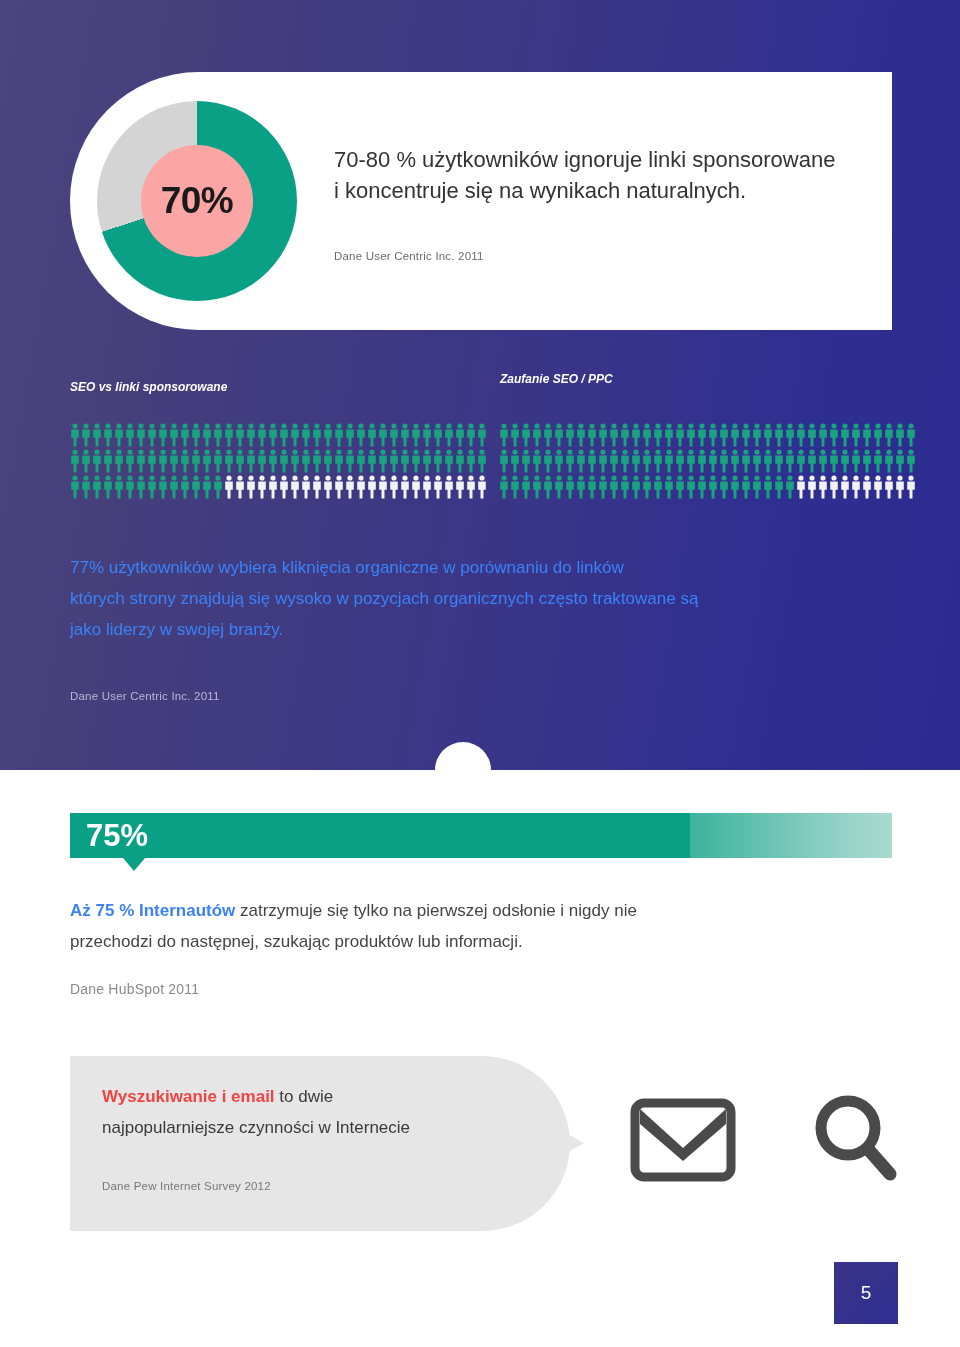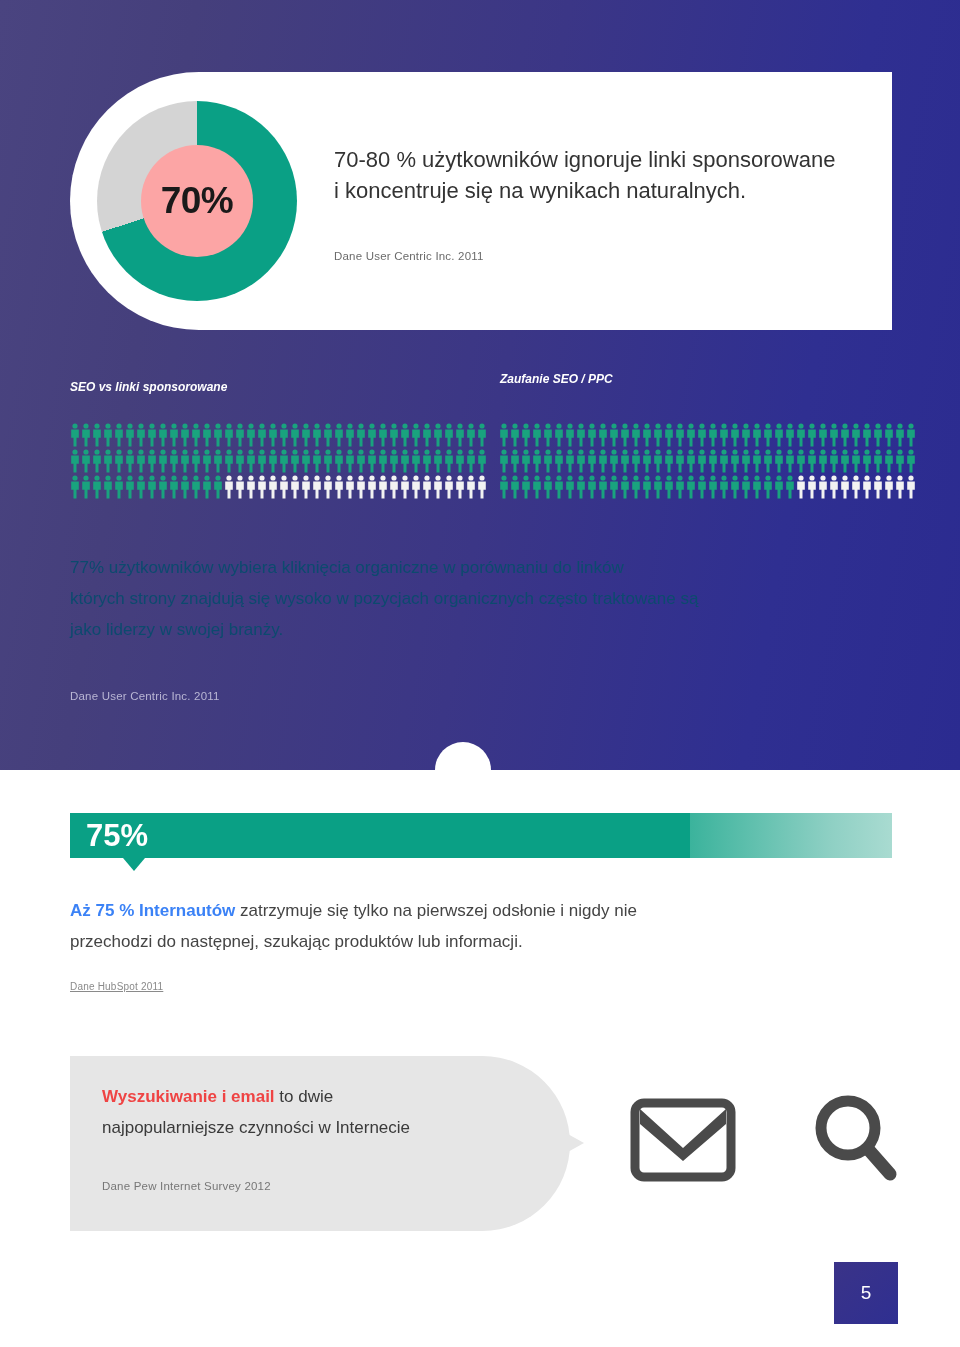--- a/index.html
+++ b/index.html
@@ -59,21 +59,21 @@
   }
   .picto-group{position:absolute;}
   .picto-row{display:block;height:26px;white-space:nowrap;font-size:0;}
   .picto-row svg{display:inline-block;margin-right:1px;vertical-align:top;}
 
   
   .para-purple{
     position:absolute;left:70px;top:552px;width:800px;
   }
   .para-purple .pline{
-    font-size:17px;color:#0c4a6e;line-height:31px;white-space:nowrap;
+    font-size:17px;color:#3b82f6;line-height:31px;white-space:nowrap;
   }
   .src-light{
     position:absolute;left:70px;top:690px;
     font-size:11.5px;color:#b9b6d4;letter-spacing:0.2px;
   }
 
   
   .bar75{
     position:absolute;left:70px;top:813px;width:620px;height:45px;
     background:#0aa085;
@@ -89,21 +89,21 @@
   .bar75-tri{
     position:absolute;left:123px;top:858px;width:0;height:0;
     border-left:11px solid transparent;border-right:11px solid transparent;
     border-top:13px solid #0aa085;
   }
   .para-grey{position:absolute;left:70px;top:895px;width:800px;}
   .para-grey .gline{font-size:17px;color:#444444;line-height:31px;white-space:nowrap;}
   .para-grey b{font-weight:bold;color:#3b82f6;}
   .src-grey{
     position:absolute;left:70px;top:981px;
-    font-size:10px;color:#8a8a8a;letter-spacing:0.2px;text-decoration:underline;
+    font-size:14px;color:#8a8a8a;letter-spacing:0.2px;
   }
 
   
   .bubble{
     position:absolute;left:70px;top:1056px;width:500px;height:175px;
     background:#e6e6e6;
     border-top-right-radius:88px;border-bottom-right-radius:88px;
   }
   .bubble-tail{
     position:absolute;left:566px;top:1133px;width:0;height:0;

